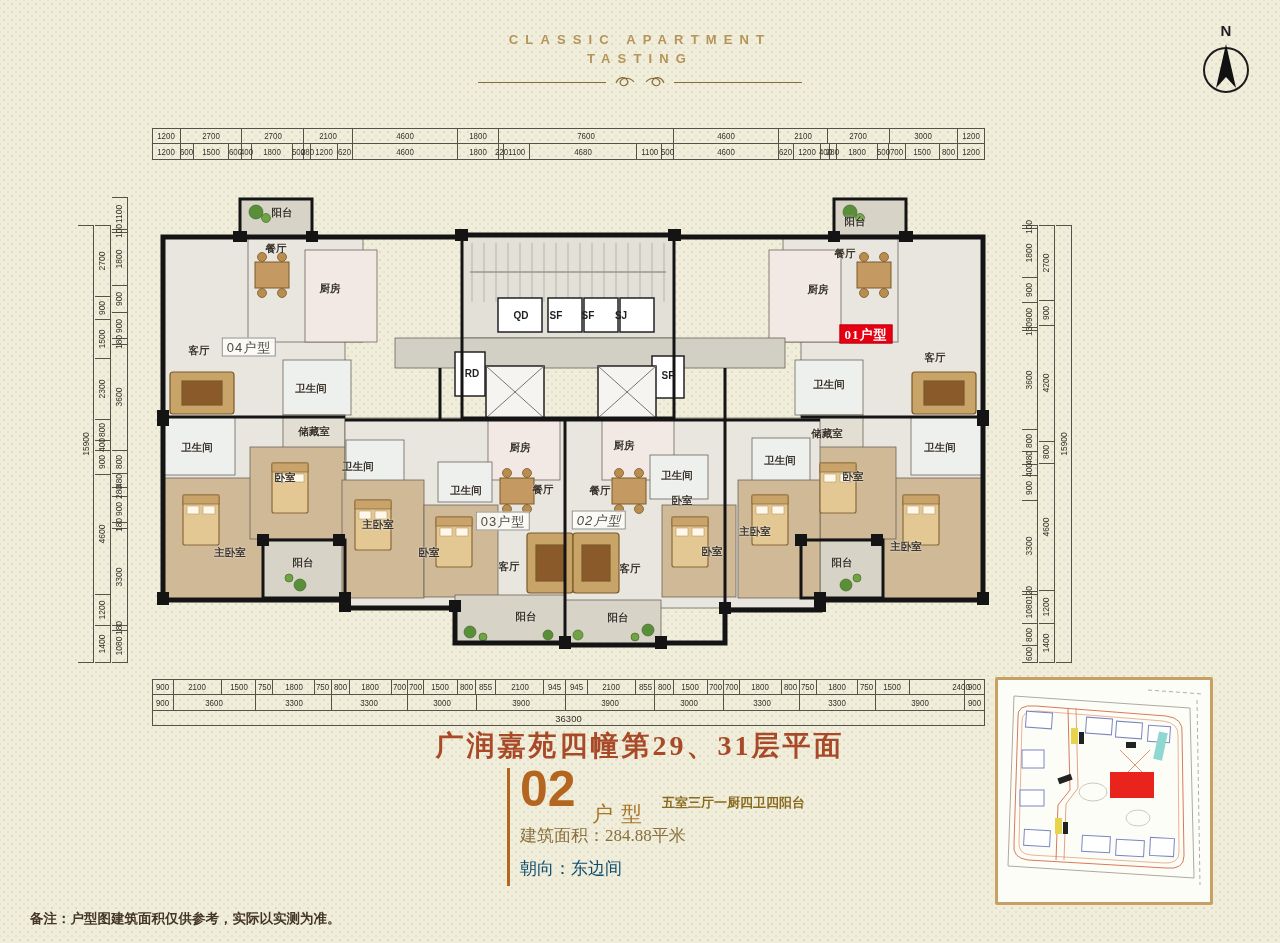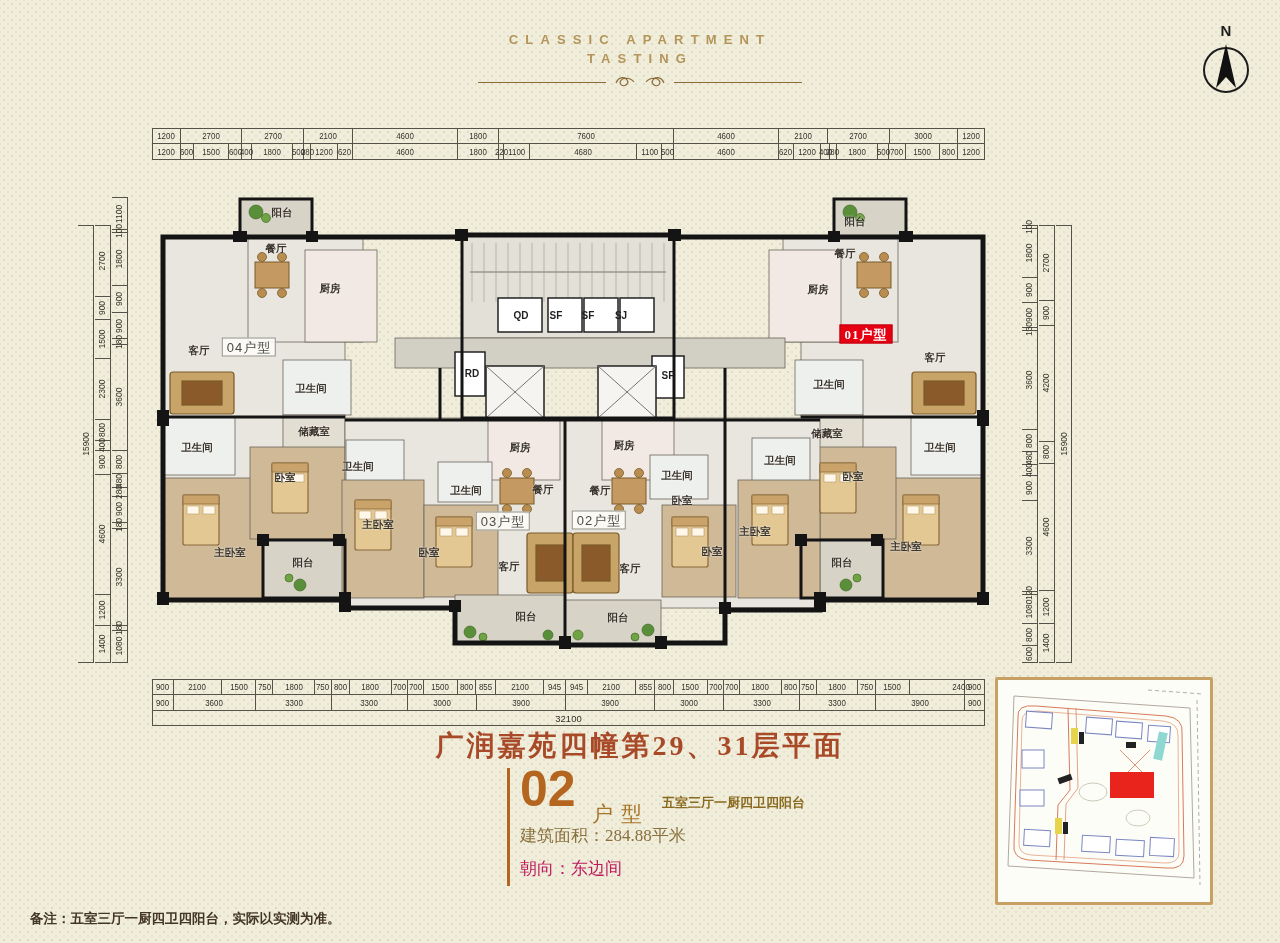--- a/index.html
+++ b/index.html
@@ -64,21 +64,21 @@
   #plan-title{position:absolute;top:727px;left:0;width:100%;text-align:center;
     font-family:"Liberation Serif","DejaVu Serif",serif;font-size:28px;font-weight:bold;
     color:#a84a28;letter-spacing:3px;}
   #unit-vline{position:absolute;left:507px;top:768px;width:3px;height:118px;background:#b4651f;}
   #unit-number{position:absolute;left:520px;top:760px;font-size:50px;font-weight:bold;color:#b4651f;}
   #unit-word{position:absolute;left:592px;top:800px;font-size:21px;color:#a8762a;letter-spacing:8px;
     font-family:"Liberation Serif","DejaVu Serif",serif;}
   #unit-desc{position:absolute;left:662px;top:794px;font-size:13px;font-weight:bold;color:#8a6a1f;}
   #area-line{position:absolute;left:520px;top:824px;font-size:17px;color:#8a6f3c;
     font-family:"Liberation Serif","DejaVu Serif",serif;}
-  #facing-line{position:absolute;left:520px;top:857px;font-size:17px;color:#be185d;
+  #facing-line{position:absolute;left:520px;top:857px;font-size:17px;color:#0c4a6e;
     font-family:"Liberation Serif","DejaVu Serif",serif;}
   
   #note{position:absolute;left:30px;top:910px;font-size:13.5px;font-weight:bold;color:#443626;}
   #site-map{position:absolute;left:995px;top:677px;width:212px;height:222px;
     border:3px solid #c9a063;background:#fdfdf8;border-radius:2px;}
 </style>
 </head>
 <body>
 
 <div id="eyebrow1" class="eyebrow">CLASSIC APARTMENT</div>
@@ -349,21 +349,21 @@
     <div class="hseg" style="width: 9.09091%;">
       <span>3300</span>
     </div>
     <div class="hseg" style="width: 10.7438%;">
       <span>3900</span>
     </div>
     <div class="hseg" style="width: 2.47934%;">
       <span>900</span>
     </div>
   </div>
-<div id="bot-total">32100</div>
+<div id="bot-total">36300</div>
 <div id="left-inner" class="vdims">
     <div class="vseg" style="height: 6.97085%;">
       <span>1100</span>
     </div>
     <div class="vseg" style="height: 0.633714%;">
       <span>100</span>
     </div>
     <div class="vseg" style="height: 11.4068%;">
       <span>1800</span>
     </div>
@@ -791,33 +791,33 @@
     <span class="room-label" style="left: 906px; top: 547px;">主卧室</span>
     <span class="room-label" style="left: 842px; top: 563px;">阳台</span>
     <span class="core-label" style="left: 521px; top: 315px;">QD</span>
     <span class="core-label" style="left: 556px; top: 315px;">SF</span>
     <span class="core-label" style="left: 588px; top: 315px;">SF</span>
     <span class="core-label" style="left: 621px; top: 315px;">SJ</span>
     <span class="core-label" style="left: 472px; top: 373px;">RD</span>
     <span class="core-label" style="left: 668px; top: 375px;">SF</span>
     <span class="unit-label" style="left: 249px; top: 347px;">04户型</span>
     <span class="unit-label" style="left: 503px; top: 521px;">03户型</span>
-    <span class="unit-label" style="left: 599px; top: 520px;">02户型</span>
+    <span class="unit-label" style="left: 599px; top: 520px; font-style: italic;">02户型</span>
     <span class="unit-label red" style="left: 866px; top: 334px; font-family: Liberation Serif, serif;">01户型</span>
   </div>
 
 <div id="plan-title">广润嘉苑四幢第29、31层平面</div>
 <div id="unit-vline"></div>
 <div id="unit-number">02</div>
 <div id="unit-word">户型</div>
 <div id="unit-desc">五室三厅一厨四卫四阳台</div>
 <div id="area-line">建筑面积：284.88平米</div>
 <div id="facing-line">朝向：东边间</div>
 
-<div id="note">备注：五室三厅一厨四卫四阳台，实际以实测为准。</div>
+<div id="note">备注：户型图建筑面积仅供参考，实际以实测为准。</div>
 
 <div id="site-map">
   <svg width="206" height="216" viewBox="0 0 206 216">
     <polygon points="16,16 192,28 196,198 10,186" fill="none" stroke="#b0a89e" stroke-width="1"></polygon>
     <path d="M20,38 Q18,24 38,26 L168,36 Q186,38 184,54 L186,176 Q186,190 168,188 L30,180 Q14,178 16,164 Z" fill="none" stroke="#d87a5a" stroke-width="1"></path>
     <path d="M24,42 Q23,30 40,31 L165,41 Q181,43 180,56 L181,172 Q181,184 166,183 L33,175 Q20,174 21,162 Z" fill="none" stroke="#e0936f" stroke-width="0.7"></path>
     <line x1="199" y1="20" x2="202" y2="205" stroke="#999" stroke-width="0.8" stroke-dasharray="4 3"></line>
     <line x1="150" y1="10" x2="205" y2="14" stroke="#999" stroke-width="0.8" stroke-dasharray="4 3"></line>
     <path d="M70,28 L72,110 L60,125 L58,180" fill="none" stroke="#d87a5a" stroke-width="1"></path>
     <path d="M78,28 L80,108 L68,124 L66,180" fill="none" stroke="#d87a5a" stroke-width="0.7"></path>

